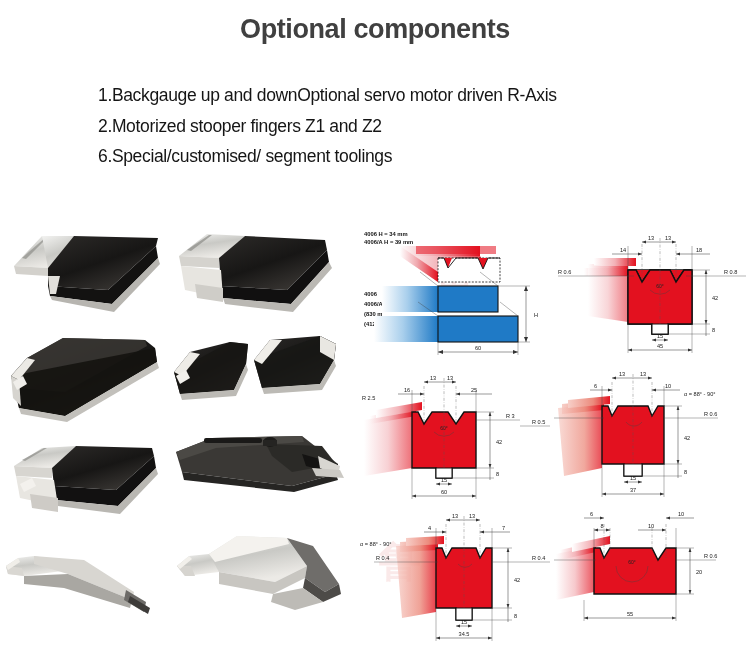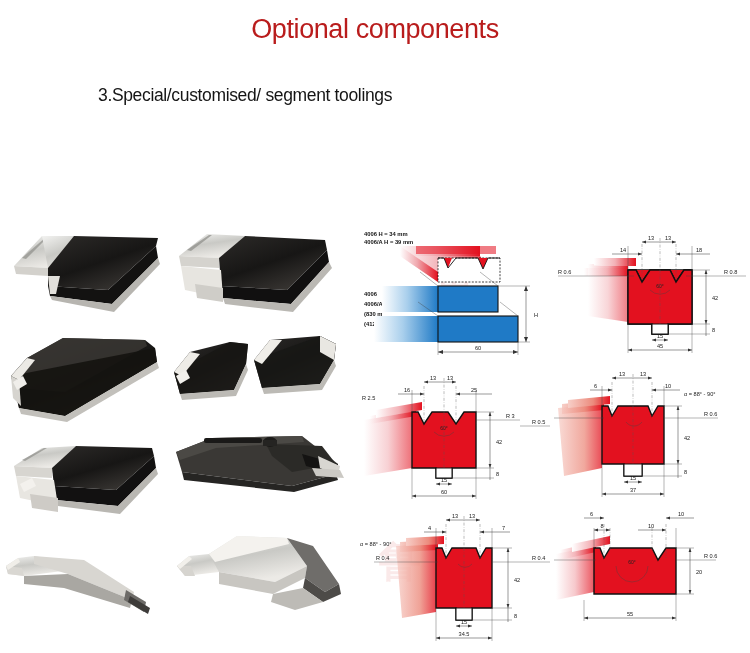--- a/index.html
+++ b/index.html
@@ -10,23 +10,23 @@
     color:#1a1a1a;
     overflow:hidden;
     position:relative;
   }
   .page{position:relative;width:750px;height:653px;}
 
   
   .title{
     position:absolute;left:0;top:14px;width:750px;
     text-align:center;
-    font-size:27px;font-weight:normal;
+    font-size:27px;font-weight:bold;
     letter-spacing:-0.4px;
-    color:#b91c1c;
+    color:#404040;
   }
 
   
   .list{
     position:absolute;left:98px;top:80px;width:600px;
   }
   .list-item{
     font-size:17.5px;
     line-height:30.5px;
     letter-spacing:-0.35px;
@@ -73,21 +73,23 @@
   .wm{font-family:"DejaVu Sans",sans-serif;fill:#d9534f;opacity:0.12;font-size:42px;font-weight:bold;}
 </style>
 </head>
 <body>
 
 <div class="page">
 
   <div class="title">Optional components</div>
 
   <div class="list">
-    <div class="list-item">3.Special/customised/ segment toolings</div>
+    <div class="list-item">1.Backgauge up and downOptional servo motor driven R-Axis</div>
+    <div class="list-item">2.Motorized stooper fingers Z1 and Z2</div>
+    <div class="list-item">6.Special/customised/ segment toolings</div>
   </div>
 
   <div class="photos">
 
     <div class="photo p1">
       <svg width="160" height="95" viewBox="0 0 160 95">
         <defs>
           <linearGradient id="steel1" x1="0" y1="0" x2="0.4" y2="1">
             <stop offset="0" stop-color="#f3f3f1"></stop>
               <stop offset="0.5" stop-color="#c9c9c5"></stop>

